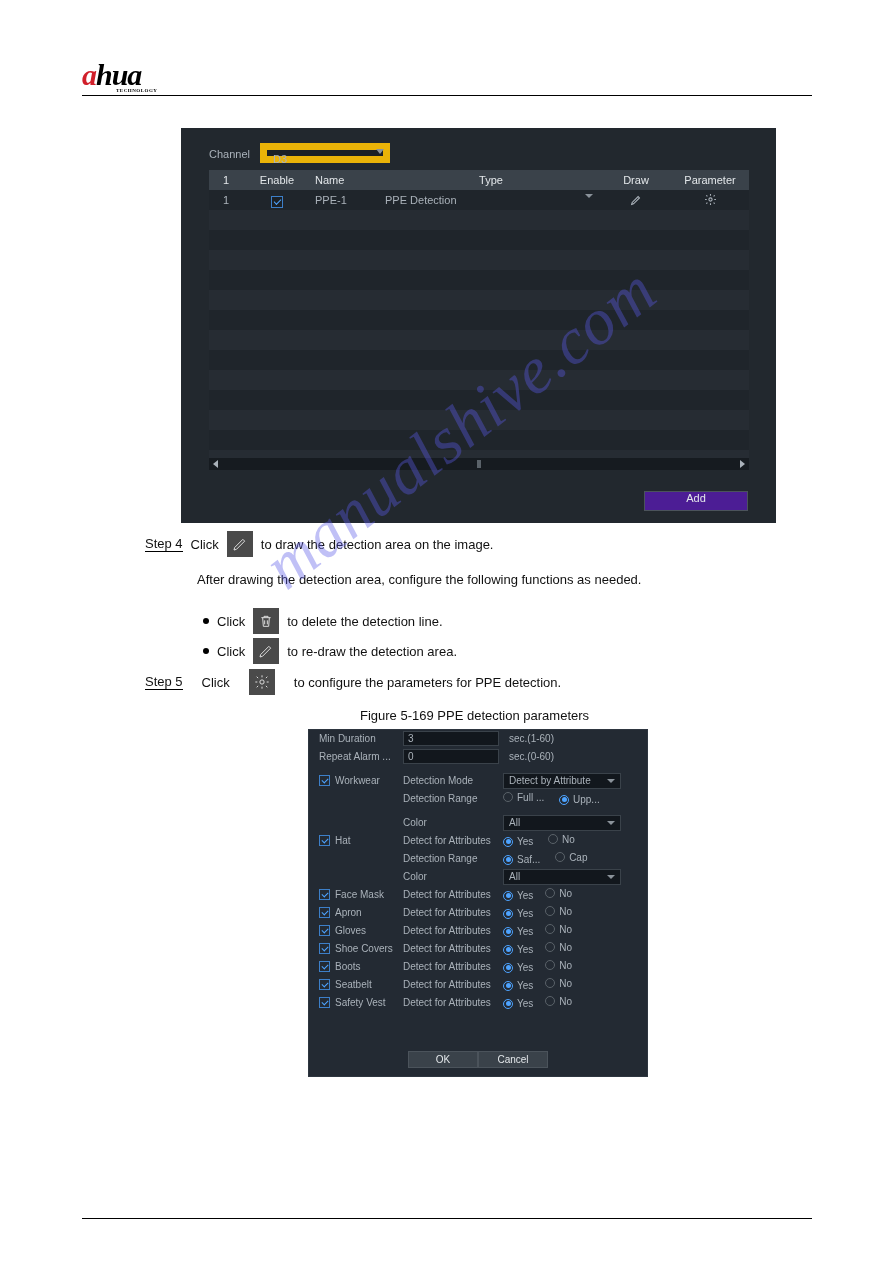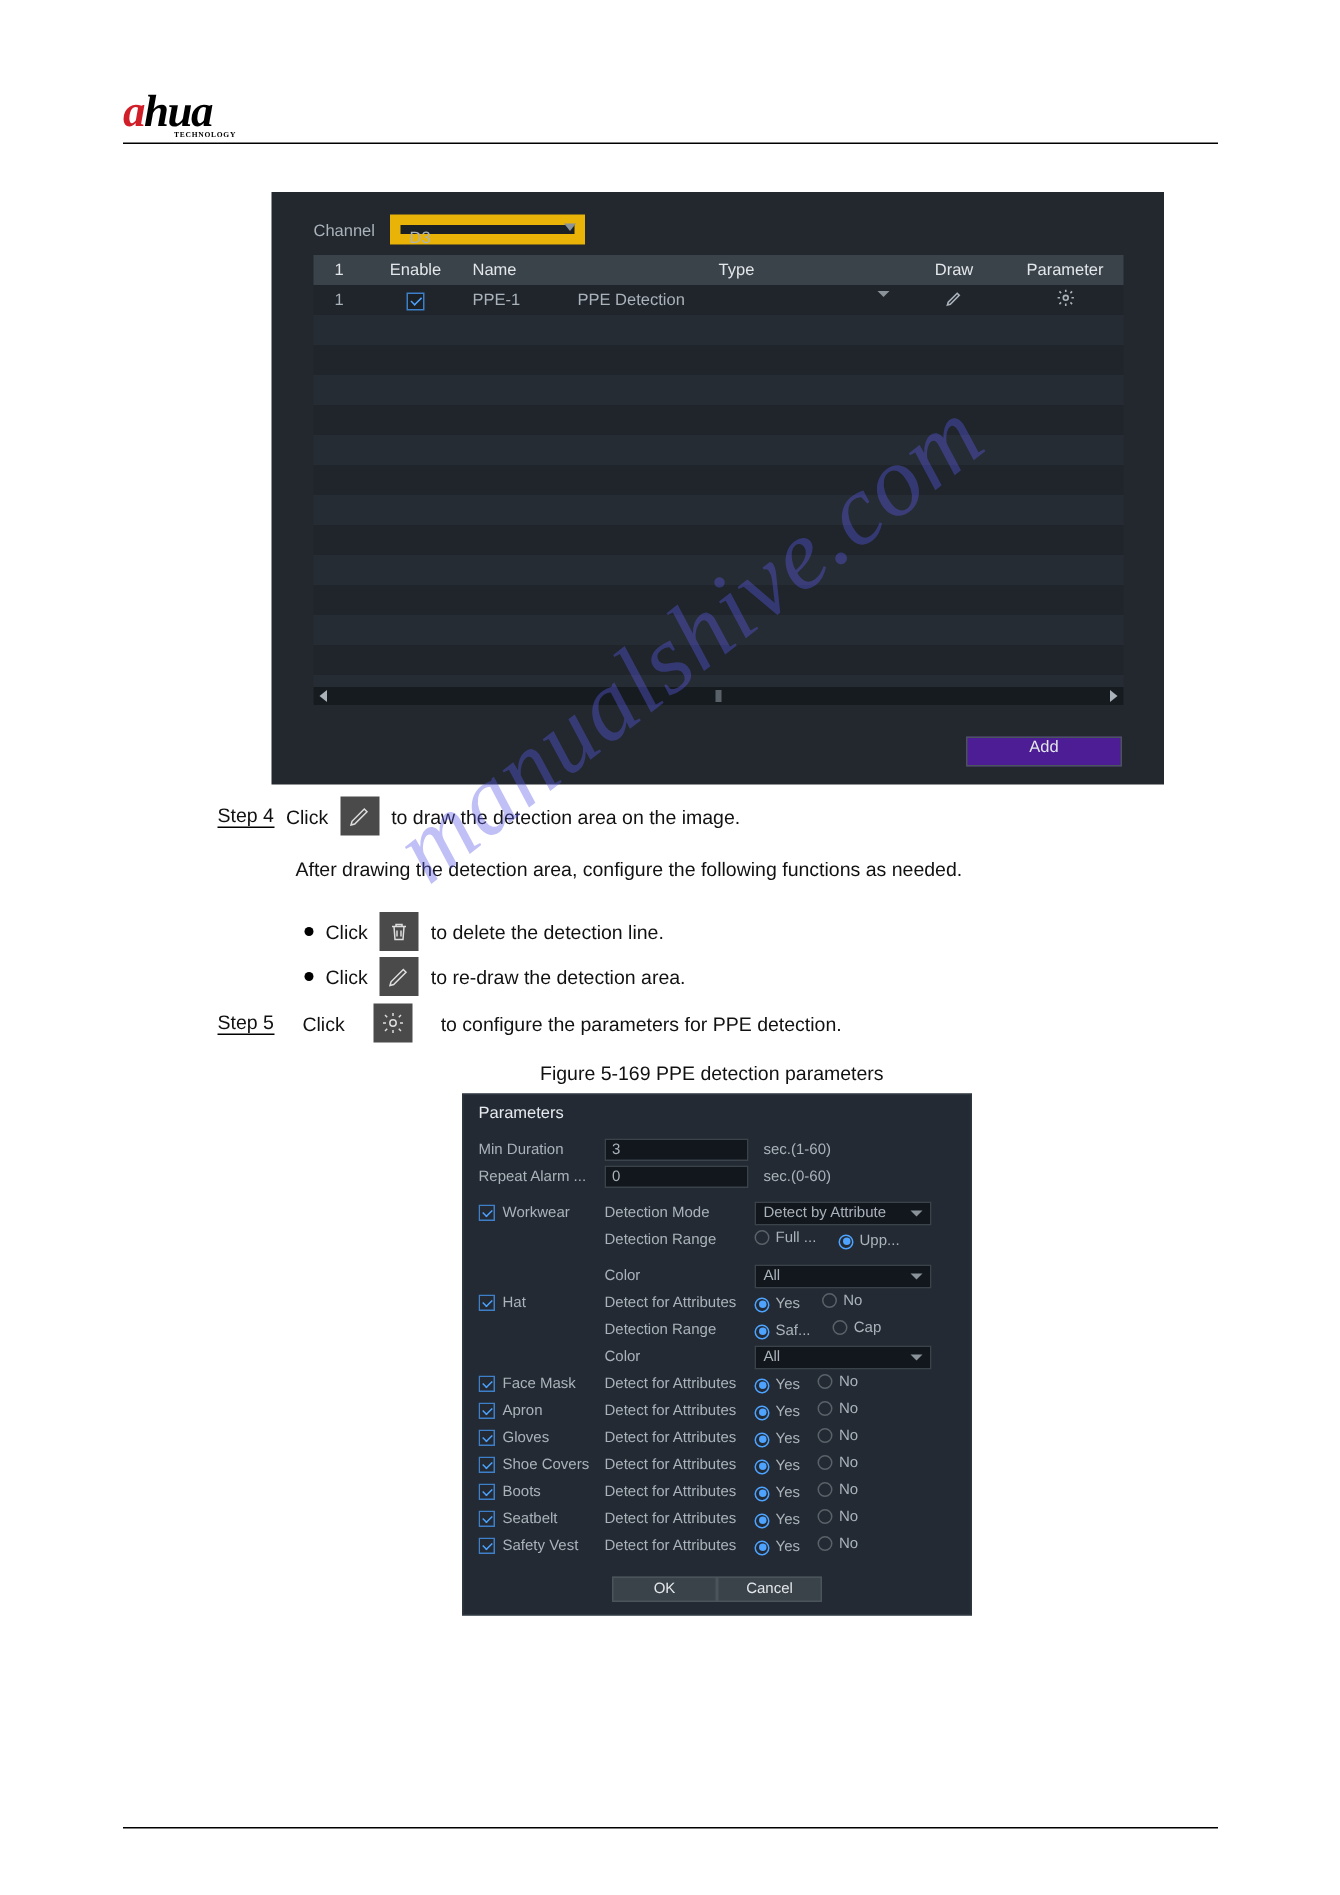--- a/index.html
+++ b/index.html
@@ -313,21 +313,20 @@
     <svg viewBox="0 0 24 24">
         <circle cx="12" cy="12" r="3.2"></circle>
         <path d="M12 2v3M12 19v3M4 4l2.2 2.2M17.8 17.8L20 20M2 12h3M19 12h3M4 20l2.2-2.2M17.8 6.2L20 4"></path>
       </svg>
   </span>
   <span>to configure the parameters for PPE detection.</span>
 </div>
 <div class="step-line fig-caption" style="top:708px; left:360px;">Figure 5-169 PPE detection parameters</div>
 
 <div class="fig2">
-  <div class="title">Parameters</div>
   <div class="body">
     <div class="r">
       <span class="lab">Min Duration</span>
       <input type="text" value="3" style="">
       <span style="padding-left:6px">sec.(1-60)</span>
     </div>
     <div class="r">
       <span class="lab">Repeat Alarm ...</span>
       <input type="text" value="0" style="">
       <span style="padding-left:6px">sec.(0-60)</span>

